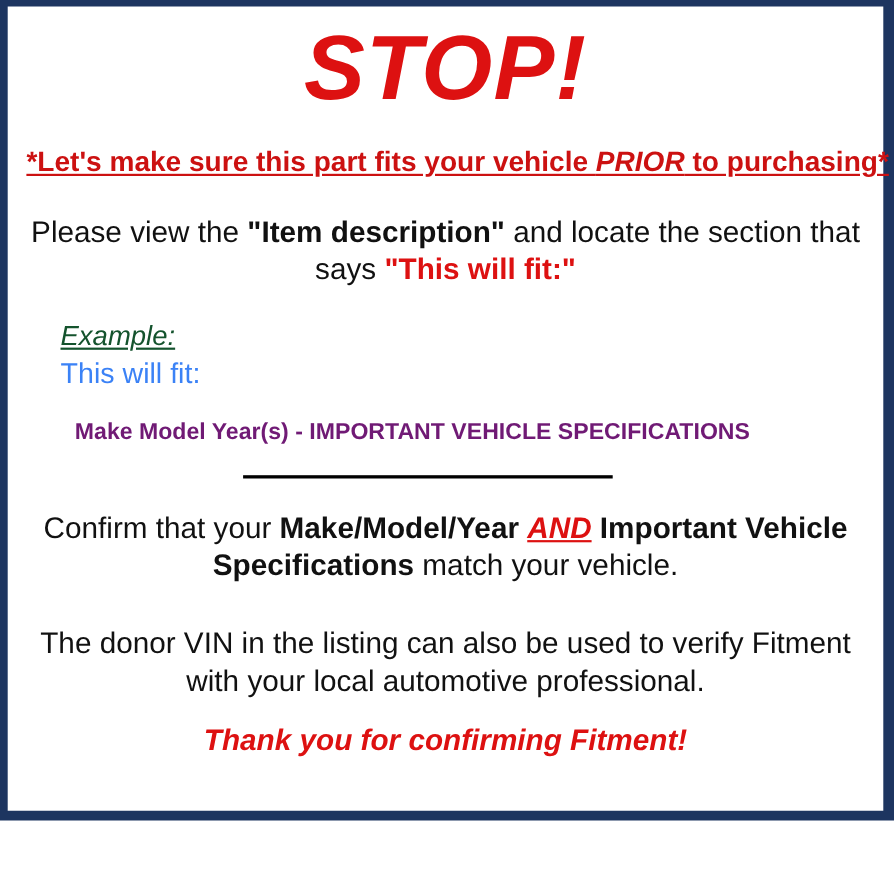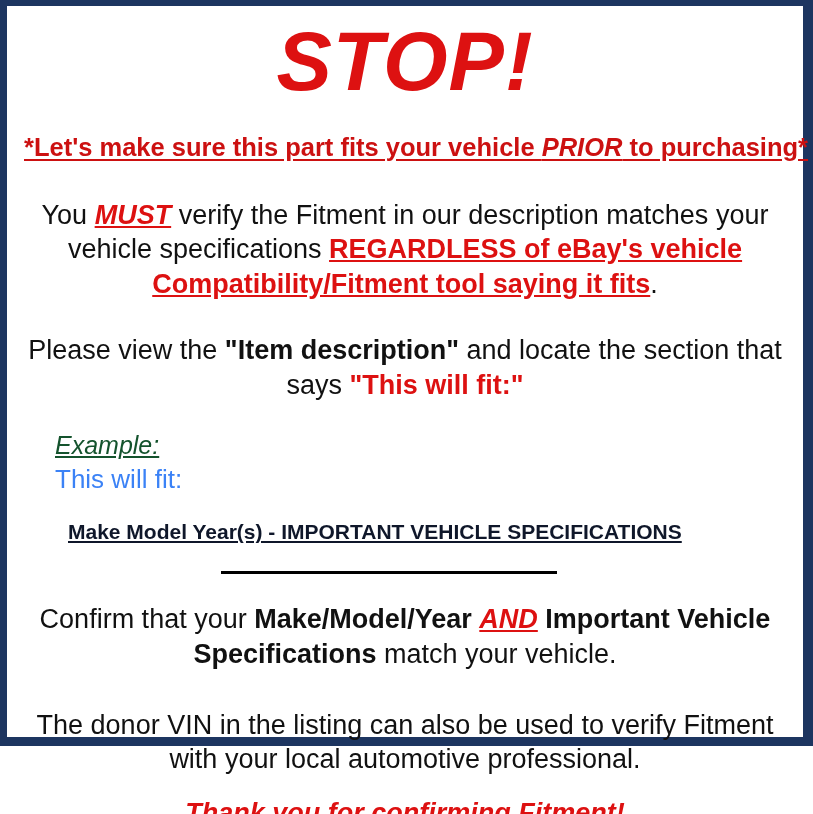--- a/index.html
+++ b/index.html
@@ -101,27 +101,26 @@
     display: inline-block;
   }
   .example-fit {
     color: #3b82f6;
     font-weight: normal;
     font-size: 26px;
     line-height: 1.1;
     margin-top: 5px;
   }
   .example-spec {
-    color: #0f172a;
+    color: #701a75;
     font-weight: bold;
     font-size: 21px;
     line-height: 1.1;
     margin-top: 27px;
     padding-left: 13px;
-    text-decoration: underline;
   }
 
   .divider-wrap {
     margin-top: 28px;
     display: flex;
     justify-content: center;
   }
   .divider {
     width: 336px;
     height: 3px;
@@ -144,23 +143,20 @@
 
 <div id="notice-card">
   <div id="notice-inner">
 
     <h1 class="stop-title">STOP!</h1>
 
     <p class="tagline">
       <span>*Let's make sure this part fits your vehicle </span><span class="prior">PRIOR</span><span> to purchasing*</span>
     </p>
 
-    <p class="para para-must">
-      <span>You </span><span class="em-red-italic-underline">MUST</span><span> verify the Fitment in our description matches your vehicle specifications </span><span class="em-red-underline">REGARDLESS of eBay's vehicle Compatibility/Fitment tool saying it fits</span><span>.</span>
-    </p>
 
     <p class="para para-view">
       <span>Please view the </span><span class="em-black-bold">"Item description"</span><span> and locate the section that says </span><span class="em-red-bold">"This will fit:"</span>
     </p>
 
     <div class="example-block">
       <div>
         <span class="example-label">Example:</span>
       </div>
       <div class="example-fit">This will fit:</div>

